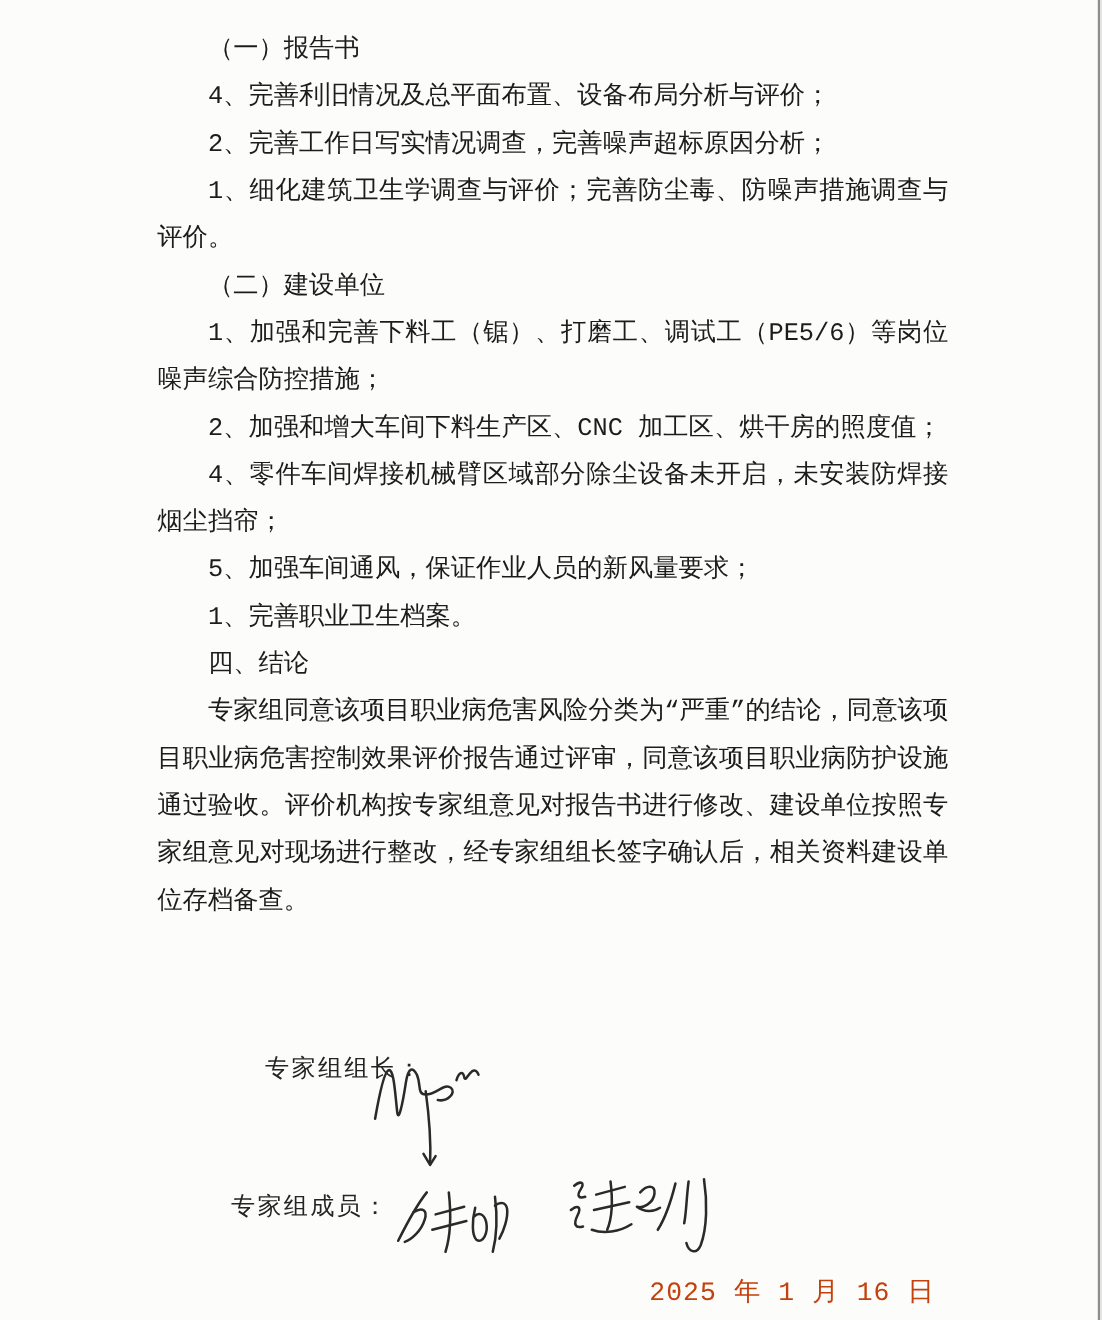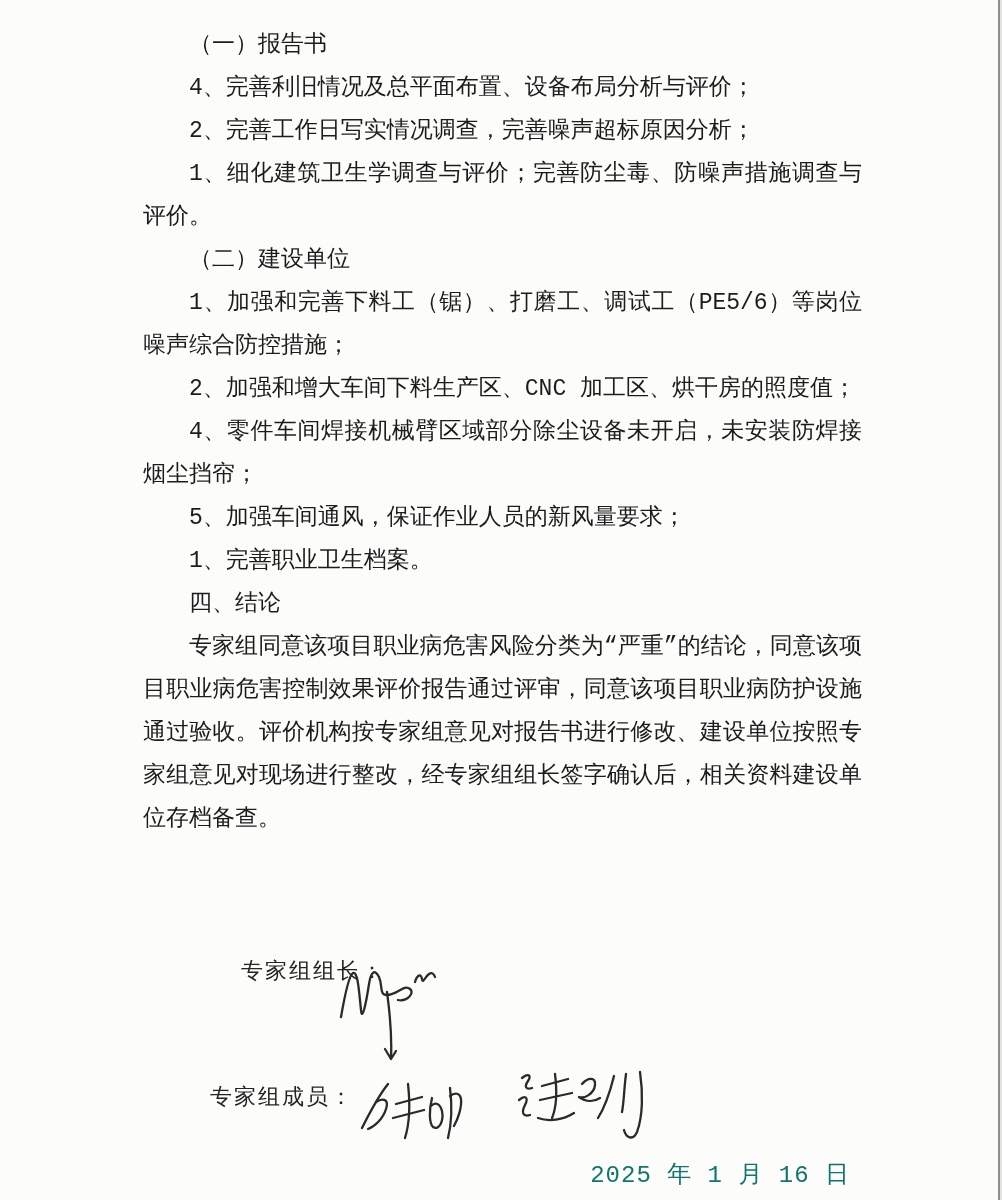--- a/index.html
+++ b/index.html
@@ -44,21 +44,21 @@
     stroke-linejoin: round;
   }
   .doc-date {
     position: absolute;
     top: 1158px;
     left: 0;
     right: 152px;
     text-align: right;
     font-size: 24px;
     letter-spacing: 1px;
-    color: #0f766e;
+    color: #c2410c;
   }
   .scan-edge-line {
     position: absolute;
     top: 0; bottom: 0;
     right: 2px;
     width: 2px;
     background: #8e8e8e;
   }
   .scan-edge-fade {
     position: absolute;

